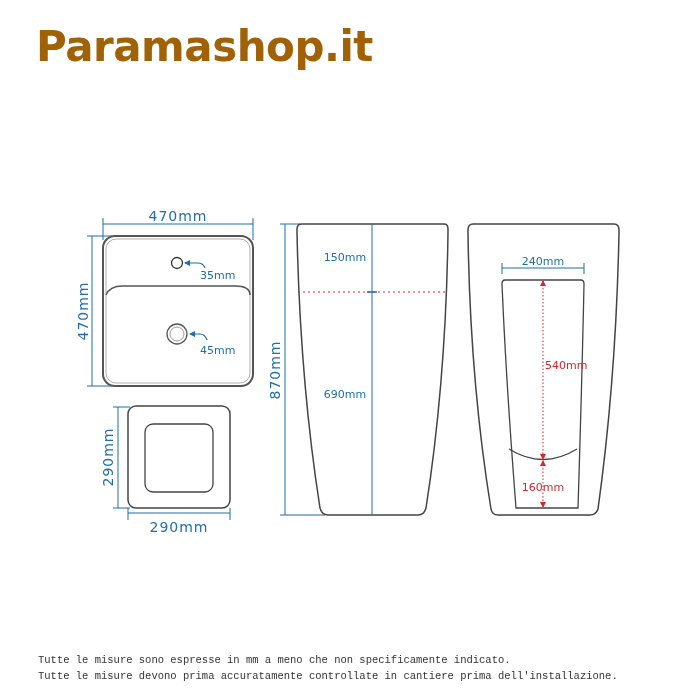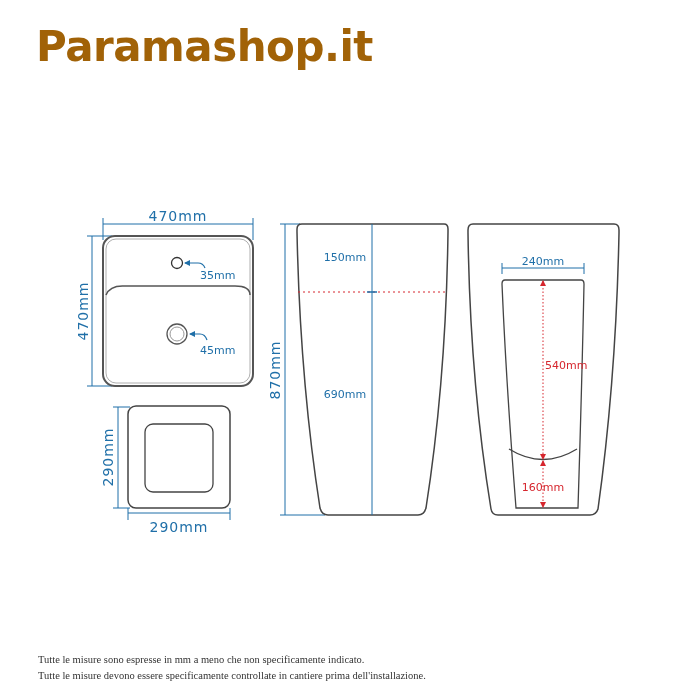--- a/index.html
+++ b/index.html
@@ -1,19 +1,19 @@
 <!DOCTYPE html>
 <html><head>
   <meta charset="utf-8">
   <style>
     html, body { margin:0; padding:0; }
     body { width:700px; height:700px; background:#ffffff; position:relative; overflow:hidden; font-family:"DejaVu Sans", sans-serif; }
     .brand { position:absolute; left:36px; top:22px; font-family:"DejaVu Sans", sans-serif; font-weight:bold; font-size:42px; color:#a16207; letter-spacing:-0.5px; }
     svg.drawing { position:absolute; left:0; top:0; }
-    .note { position:absolute; left:38px; font-size:10.5px; color:#333; font-family:Liberation Serif, serif; }
+    .note { position:absolute; left:38px; font-size:10.5px; color:#333; font-family:Liberation Mono, monospace; }
     .lbl { font-family:"DejaVu Sans", sans-serif; }
   </style>
 </head>
 <body>
 
 <div class="brand">Paramashop.it</div>
 
 <svg class="drawing" width="700" height="700" viewBox="0 0 700 700">
 
   <g>
@@ -82,13 +82,13 @@
     <line x1="543" y1="461" x2="543" y2="507" stroke="#d6262e" stroke-width="1" stroke-dasharray="1.5,2"></line>
     <polygon points="543,460 540,466 546,466" fill="#d6262e"></polygon>
     <polygon points="543,508 540,502 546,502" fill="#d6262e"></polygon>
   </g>
   <text class="lbl" x="543" y="265" text-anchor="middle" font-size="11" fill="#1f6fa8">240mm</text>
   <text class="lbl" x="545" y="369" font-size="11" fill="#d6262e">540mm</text>
   <text class="lbl" x="543" y="491" text-anchor="middle" font-size="11" fill="#d6262e">160mm</text>
 </svg>
 
 <div class="note" style="top:654px;">Tutte le misure sono espresse in mm a meno che non specificamente indicato.</div>
-<div class="note" style="top:670px;">Tutte le misure devono essere specificamente controllate in cantiere prima dell'installazione.</div>
+<div class="note" style="top:670px;">Tutte le misure devono prima accuratamente controllate in cantiere prima dell'installazione.</div>
 
 </body></html>

